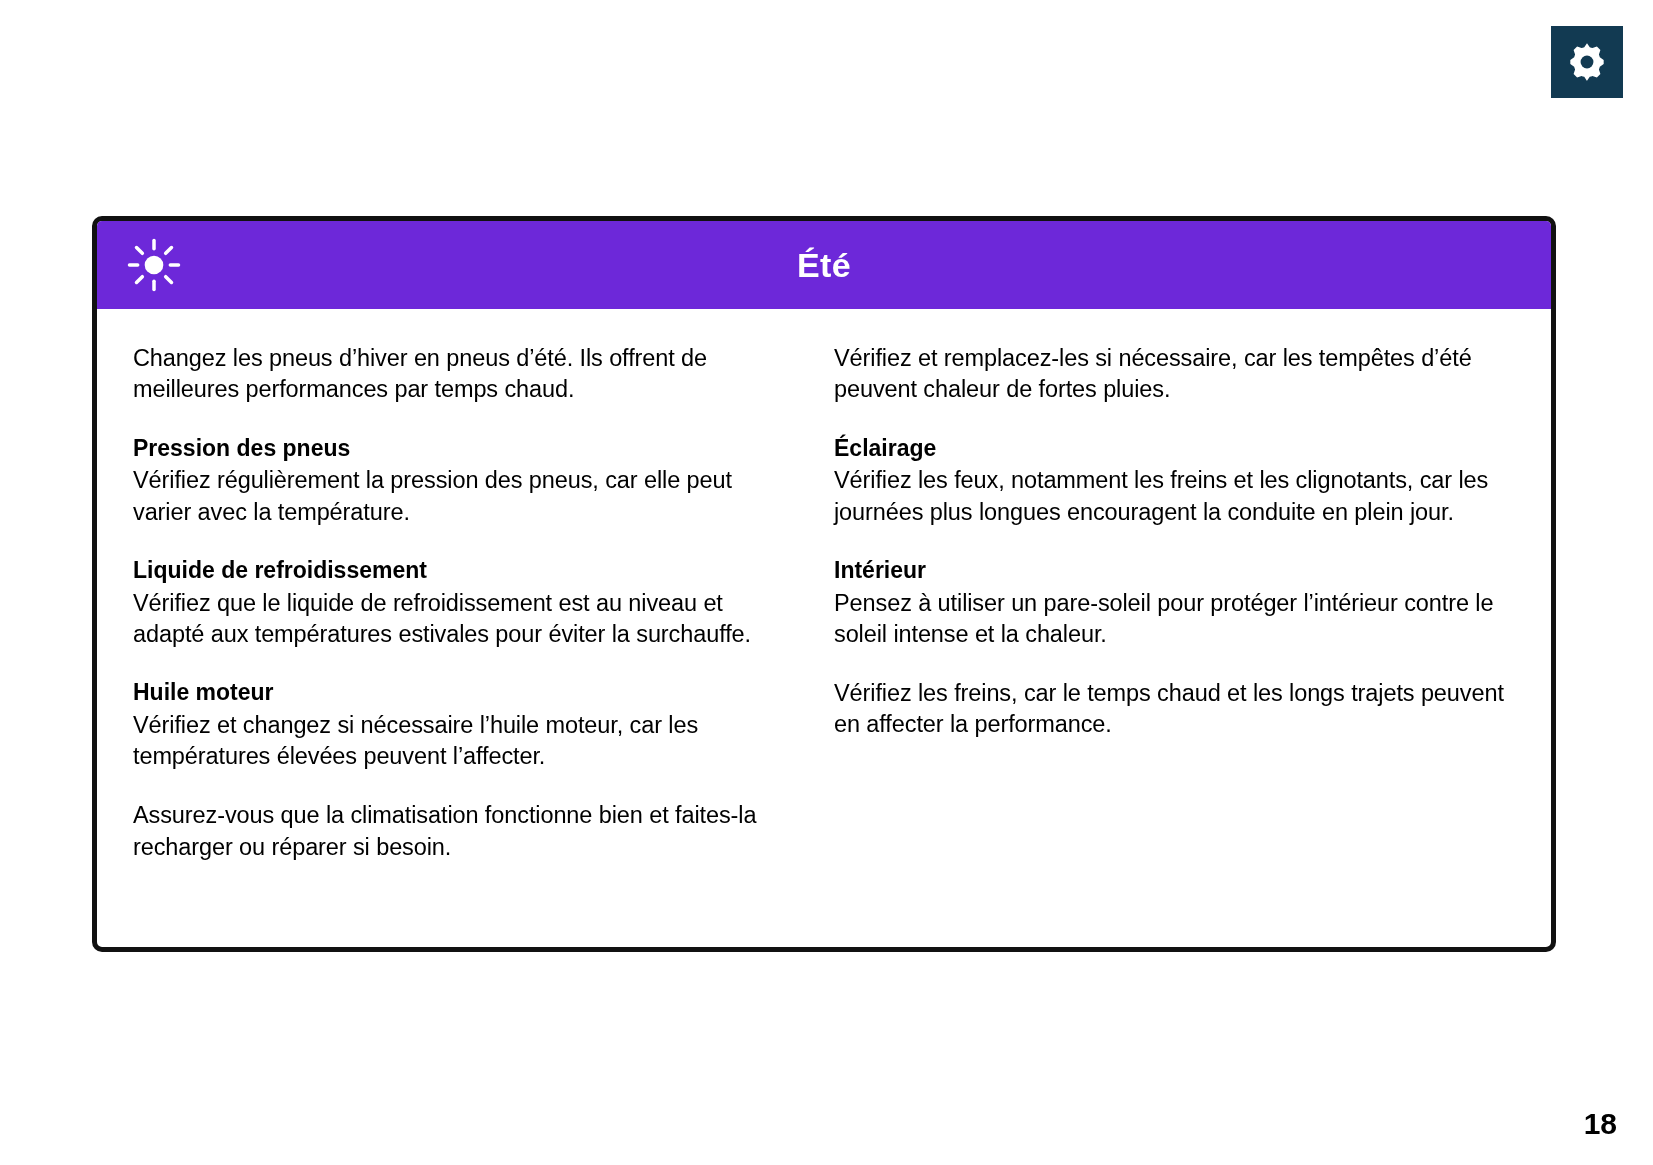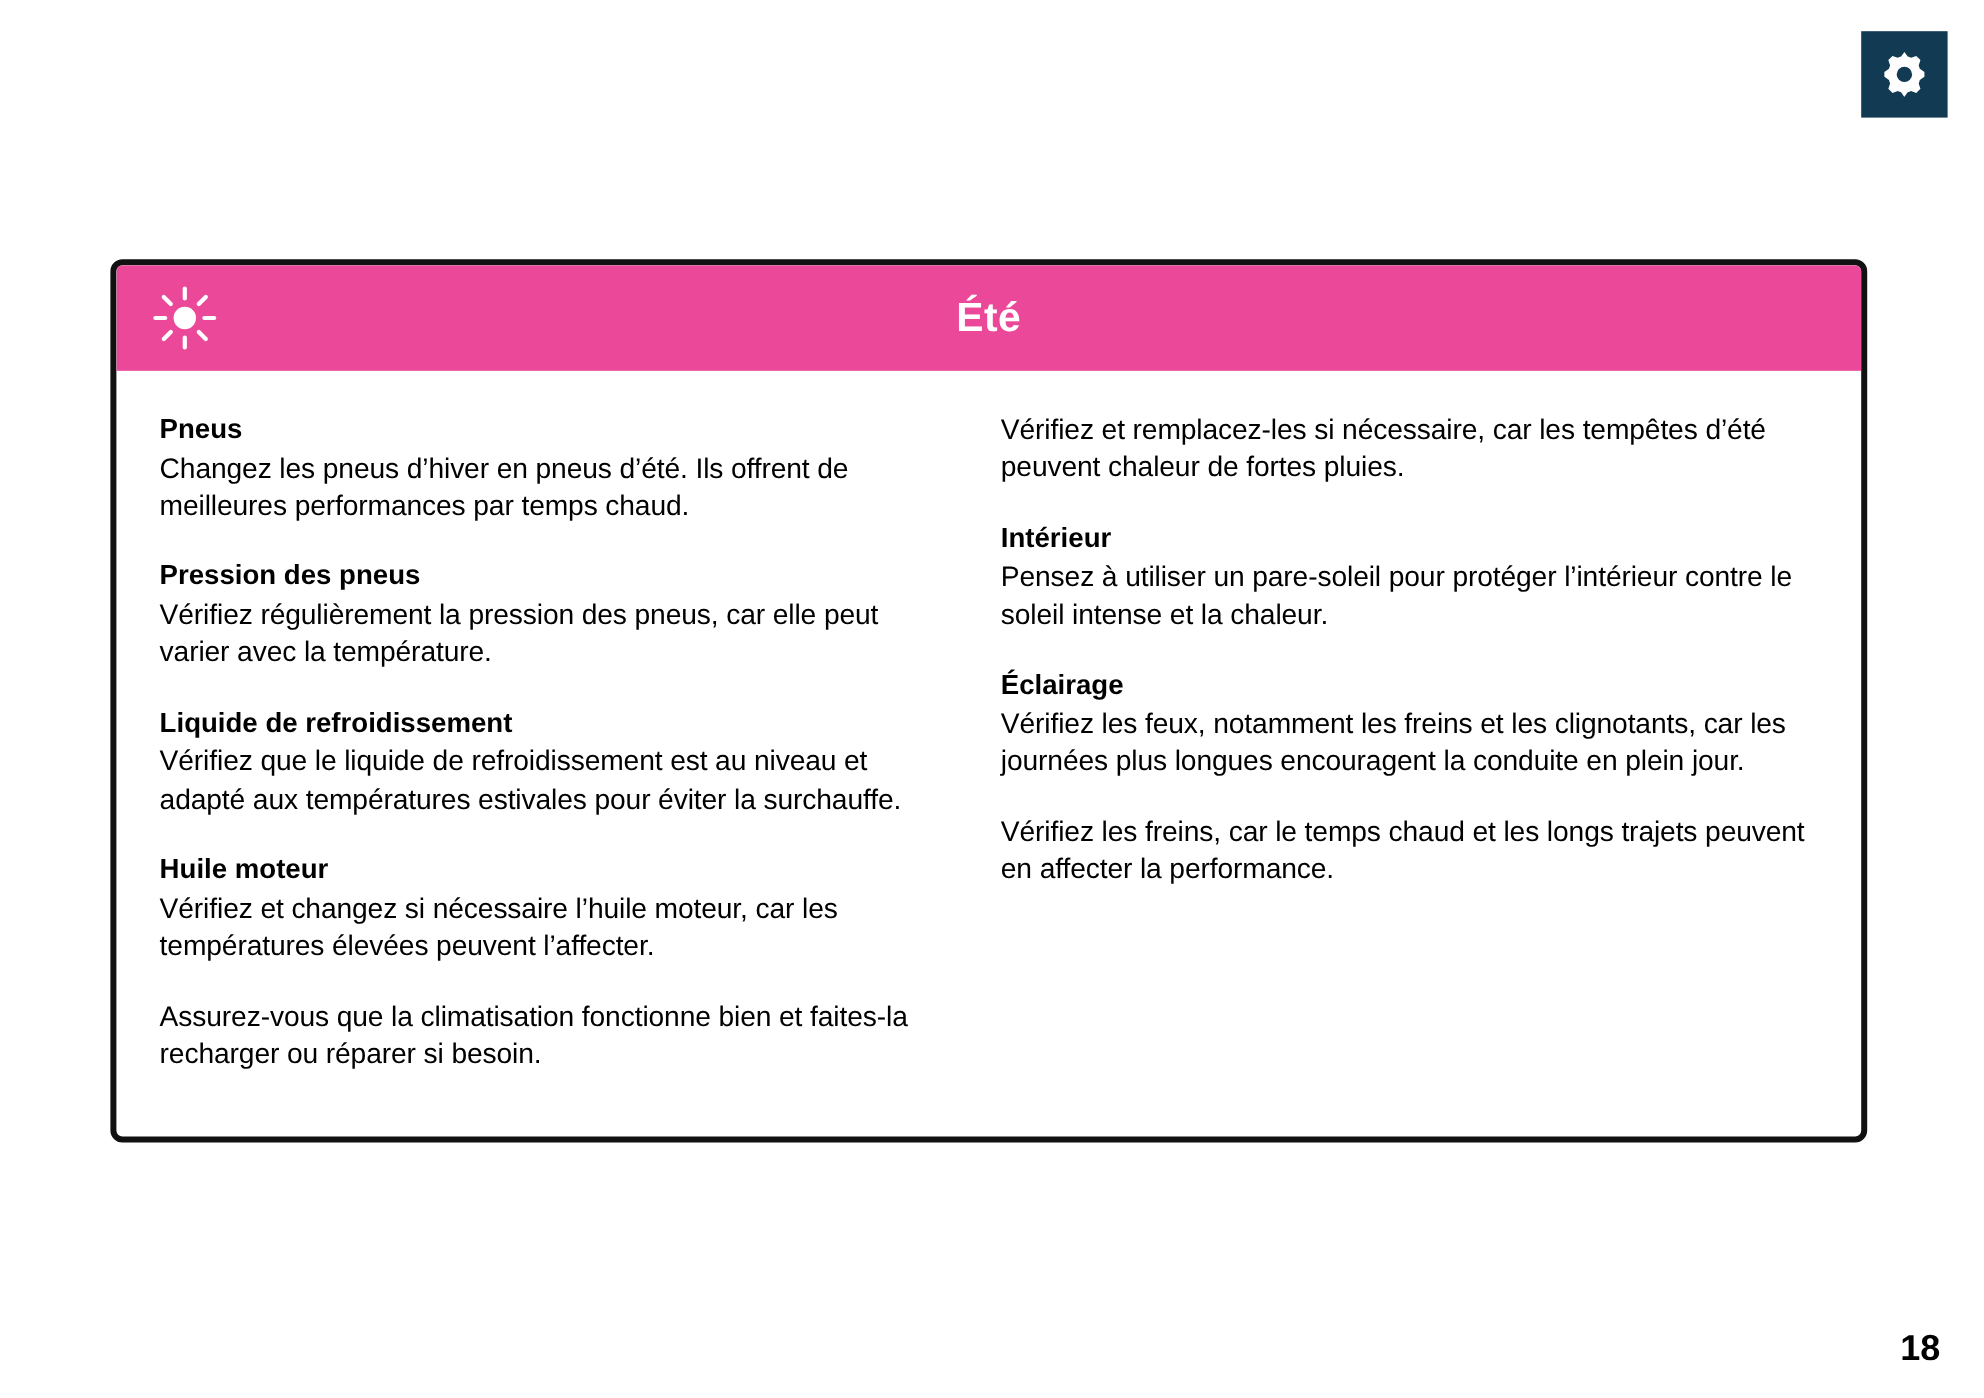--- a/index.html
+++ b/index.html
@@ -39,21 +39,21 @@
     height: 736px;
     border: 5px solid #111111;
     border-radius: 10px;
     background: #ffffff;
     box-sizing: border-box;
     overflow: hidden;
   }
   .card-header {
     position: relative;
     height: 88px;
-    background: #ec4899;
+    background: #6d28d9;
     display: flex;
     align-items: center;
     justify-content: center;
   }
   .card-header .sun-icon {
     position: absolute;
     left: 26px;
     top: 50%;
     transform: translateY(-50%);
     width: 62px;
@@ -141,21 +141,20 @@
         </g>
       </svg>
     </span>
     <span class="title">Été</span>
   </div>
 
   <div class="card-body">
     <div class="col col-left">
 
       <div class="entry">
-        <div class="entry-title">Pneus</div>
         <div class="entry-text">Changez les pneus d’hiver en pneus d’été. Ils offrent de meilleures performances par temps chaud.</div>
       </div>
 
       <div class="entry">
         <div class="entry-title">Pression des pneus</div>
         <div class="entry-text">Vérifiez régulièrement la pression des pneus, car elle peut varier avec la température.</div>
       </div>
 
       <div class="entry">
         <div class="entry-title">Liquide de refroidissement</div>
@@ -173,27 +172,27 @@
 
     </div>
 
     <div class="col col-right">
 
       <div class="entry">
         <div class="entry-text">Vérifiez et remplacez-les si nécessaire, car les tempêtes d’été peuvent chaleur de fortes pluies.</div>
       </div>
 
       <div class="entry">
+        <div class="entry-title">Éclairage</div>
+        <div class="entry-text">Vérifiez les feux, notamment les freins et les clignotants, car les journées plus longues encouragent la conduite en plein jour.</div>
+      </div>
+
+      <div class="entry">
         <div class="entry-title">Intérieur</div>
         <div class="entry-text">Pensez à utiliser un pare-soleil pour protéger l’intérieur contre le soleil intense et la chaleur.</div>
-      </div>
-
-      <div class="entry">
-        <div class="entry-title">Éclairage</div>
-        <div class="entry-text">Vérifiez les feux, notamment les freins et les clignotants, car les journées plus longues encouragent la conduite en plein jour.</div>
       </div>
 
       <div class="entry">
         <div class="entry-text">Vérifiez les freins, car le temps chaud et les longs trajets peuvent en affecter la performance.</div>
       </div>
 
     </div>
   </div>
 </div>
 

